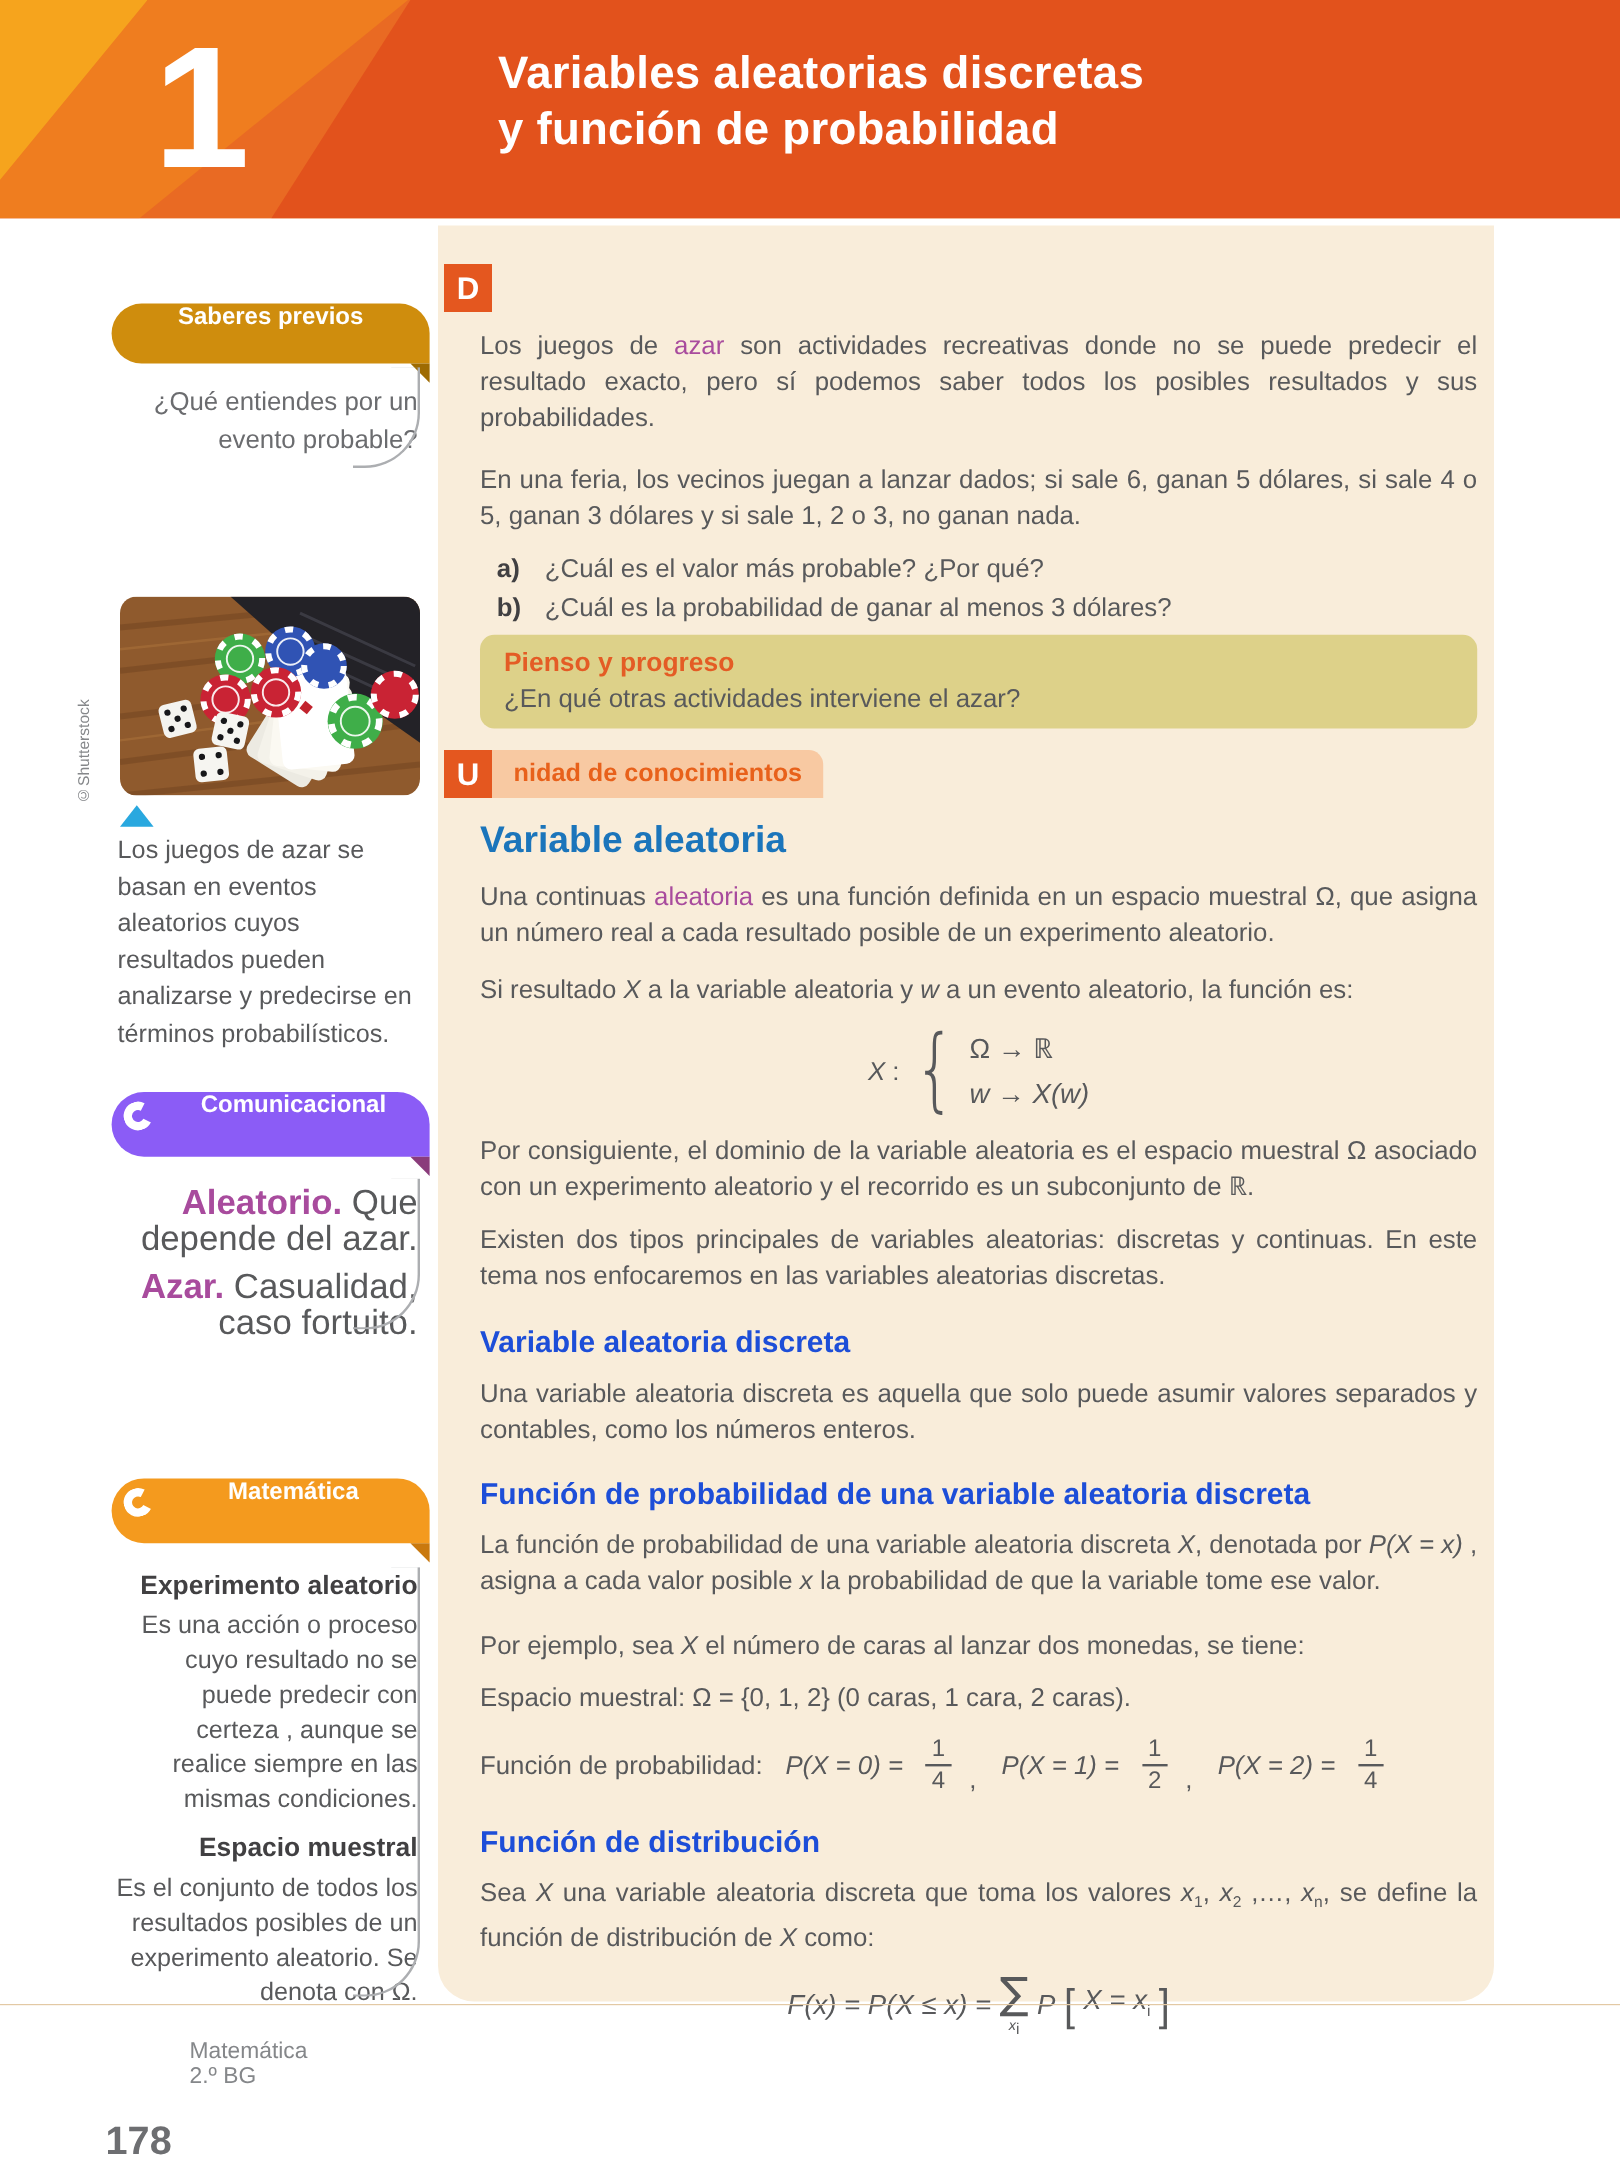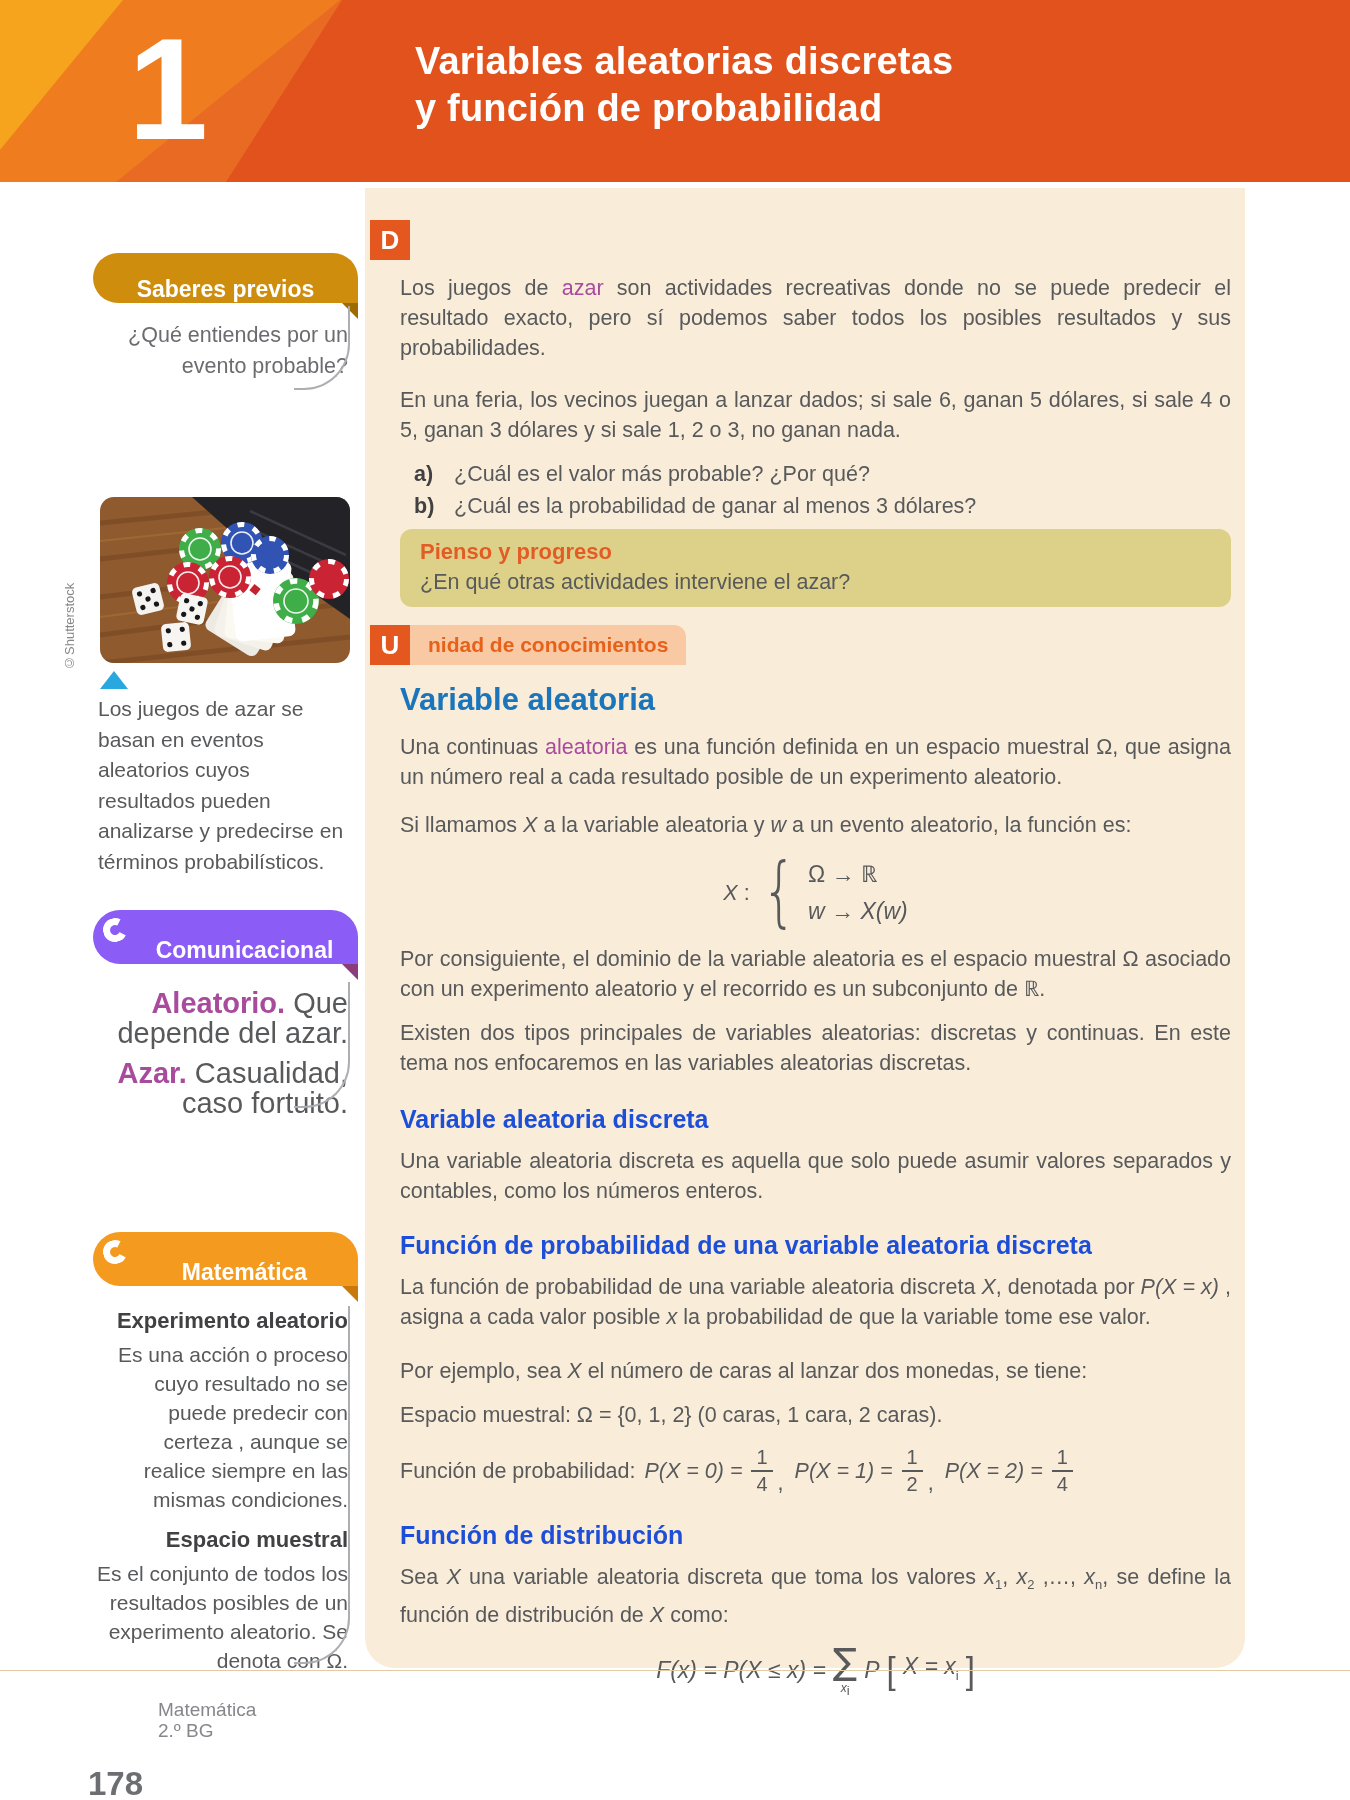--- a/index.html
+++ b/index.html
@@ -13,21 +13,21 @@
   .bn-dark{ background:#e2521c; clip-path:polygon(342px 0,1350px 0,1350px 182px,226px 182px); }
   .bn-mid { background:#ef7d1f; clip-path:polygon(123px 0,340px 0,116px 182px,0 182px,0 150px); }
   .bn-yel { background:#f6a41d; clip-path:polygon(0 0,123px 0,0 150px); }
   .unum{ position:absolute; left:92px; top:10px; width:152px; text-align:center;
          font-size:144px; font-weight:bold; color:#fff; line-height:160px; }
   .utitle{ position:absolute; left:415px; top:38px; color:#fff; font-weight:bold;
            font-size:38px; line-height:47px; letter-spacing:.2px; }
 
   
   .tag{ position:absolute; left:93px; width:265px; color:#fff; font-weight:bold;
-        display:flex; align-items:flex-end; justify-content:center; font-size:23px; }
+        display:flex; align-items:flex-start; justify-content:center; font-size:20px; }
   .tag-gold{ top:253px; height:50px; background:#cf8d0d; border-radius:26px 26px 0 26px; }
   .tag-gold::after{ content:""; position:absolute; right:0; top:100%;
         border-top:16px solid #9e6b02; border-left:16px solid transparent; }
   .tag-purple{ top:910px; height:54px; background:#8b5cf6; border-radius:28px 28px 0 28px; padding-left:38px; }
   .tag-purple::after{ content:""; position:absolute; right:0; top:100%;
         border-top:16px solid #8a3c7b; border-left:16px solid transparent; }
   .tag-orange2{ top:1232px; height:54px; background:#f49a1e; border-radius:28px 28px 0 28px; padding-left:38px; }
   .tag-orange2::after{ content:""; position:absolute; right:0; top:100%;
         border-top:16px solid #c9780e; border-left:16px solid transparent; }
   .clogo{ position:absolute; left:10px; top:8px; width:24px; height:24px;
@@ -88,21 +88,21 @@
 
   .mt2{margin-top:2px !important;} .mt8{margin-top:8px !important;}
   .mt12{margin-top:12px !important;} .mt13{margin-top:13px !important;} .mt14{margin-top:14px !important;} .mt18{margin-top:18px !important;} .mt22{margin-top:22px !important;}
   .mt24{margin-top:24px !important;} .mt26{margin-top:26px !important;}
 
   .f1{ display:flex; justify-content:center; align-items:center; gap:5px; height:86px; margin-top:10px; }
   .brace{ font-family:"DejaVu Sans",sans-serif; font-size:76px; font-weight:200; line-height:1;
         transform:scaleX(.72); margin-top:-4px; }
   .cases{ display:flex; flex-direction:column; gap:9px; font-size:23px; line-height:1.2; text-align:left; }
 
-  .fpline{ display:flex; align-items:center; gap:9px; height:62px; margin-top:10px; font-size:21.5px; }
+  .fpline{ display:flex; align-items:center; gap:19px; height:62px; margin-top:10px; font-size:21.5px; }
   .frac{ display:inline-flex; flex-direction:column; align-items:center; line-height:1.15; font-size:20px; }
   .frac .den{ border-top:2px solid #58595b; padding:1px 5px 0; }
   .frac .num{ padding:0 5px 1px; }
   .fsep{ align-self:flex-end; margin:0 2px 4px -4px; }
 
   .f2{ display:flex; justify-content:center; align-items:center; gap:7px; height:60px;
         margin-top:10px; font-size:23px; }
   .sum{ display:inline-flex; flex-direction:column; align-items:center; line-height:1; }
   .sum .sg{ font-size:36px; font-family:"DejaVu Sans",sans-serif; }
   .sum .ss{ font-size:12px; margin-top:2px; }
@@ -271,21 +271,21 @@
 
     <div class="dlabel mt18">
       <span class="dsq">U</span>
       <span class="dtx">nidad de conocimientos</span>
     </div>
 
     <h1 class="h-blue">Variable aleatoria</h1>
 
     <p class="just mt14"><span>Una continuas </span><span class="hl">aleatoria</span><span> es una función definida en un espacio muestral Ω, que asigna un número real a cada resultado posible de un experimento aleatorio.</span></p>
 
-    <p class="mt18"><span>Si llamamos </span><i>X</i><span> a la variable aleatoria y </span><i>w</i><span> a un evento aleatorio, la función es:</span></p>
+    <p class="mt18"><span>Si resultado </span><i>X</i><span> a la variable aleatoria y </span><i>w</i><span> a un evento aleatorio, la función es:</span></p>
 
     <div class="f1">
       <span><i>X</i><span> :</span></span>
       <span class="brace">{</span>
       <span class="cases">
         <span><span>Ω</span> <span>→</span> <span>ℝ</span></span>
         <span><i>w</i> <span>→</span> <i>X(w)</i></span>
       </span>
     </div>
 

